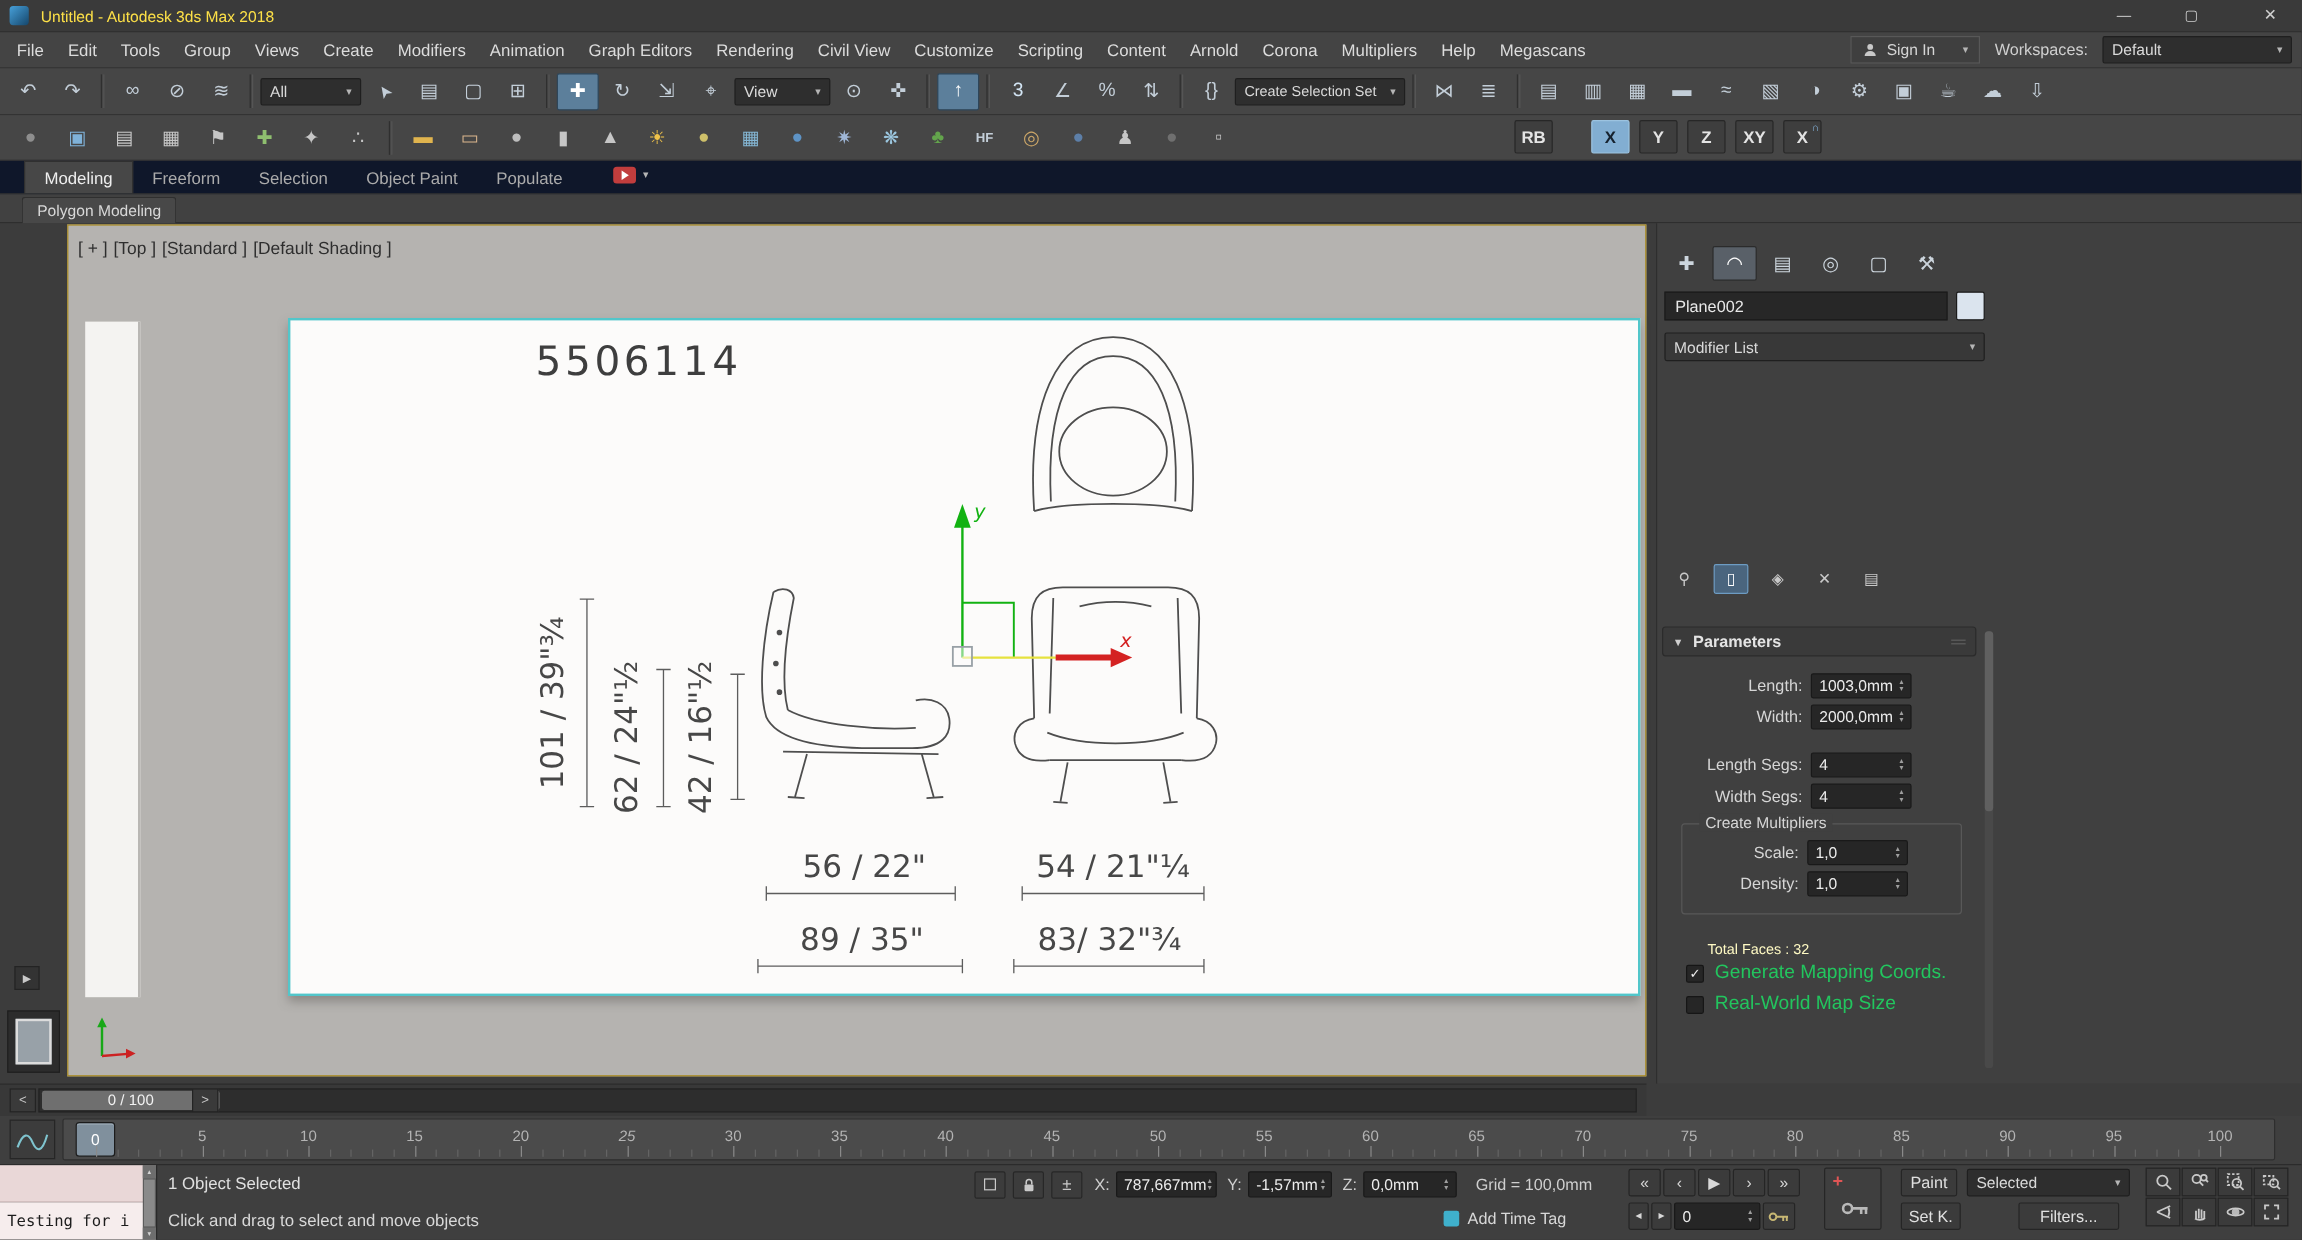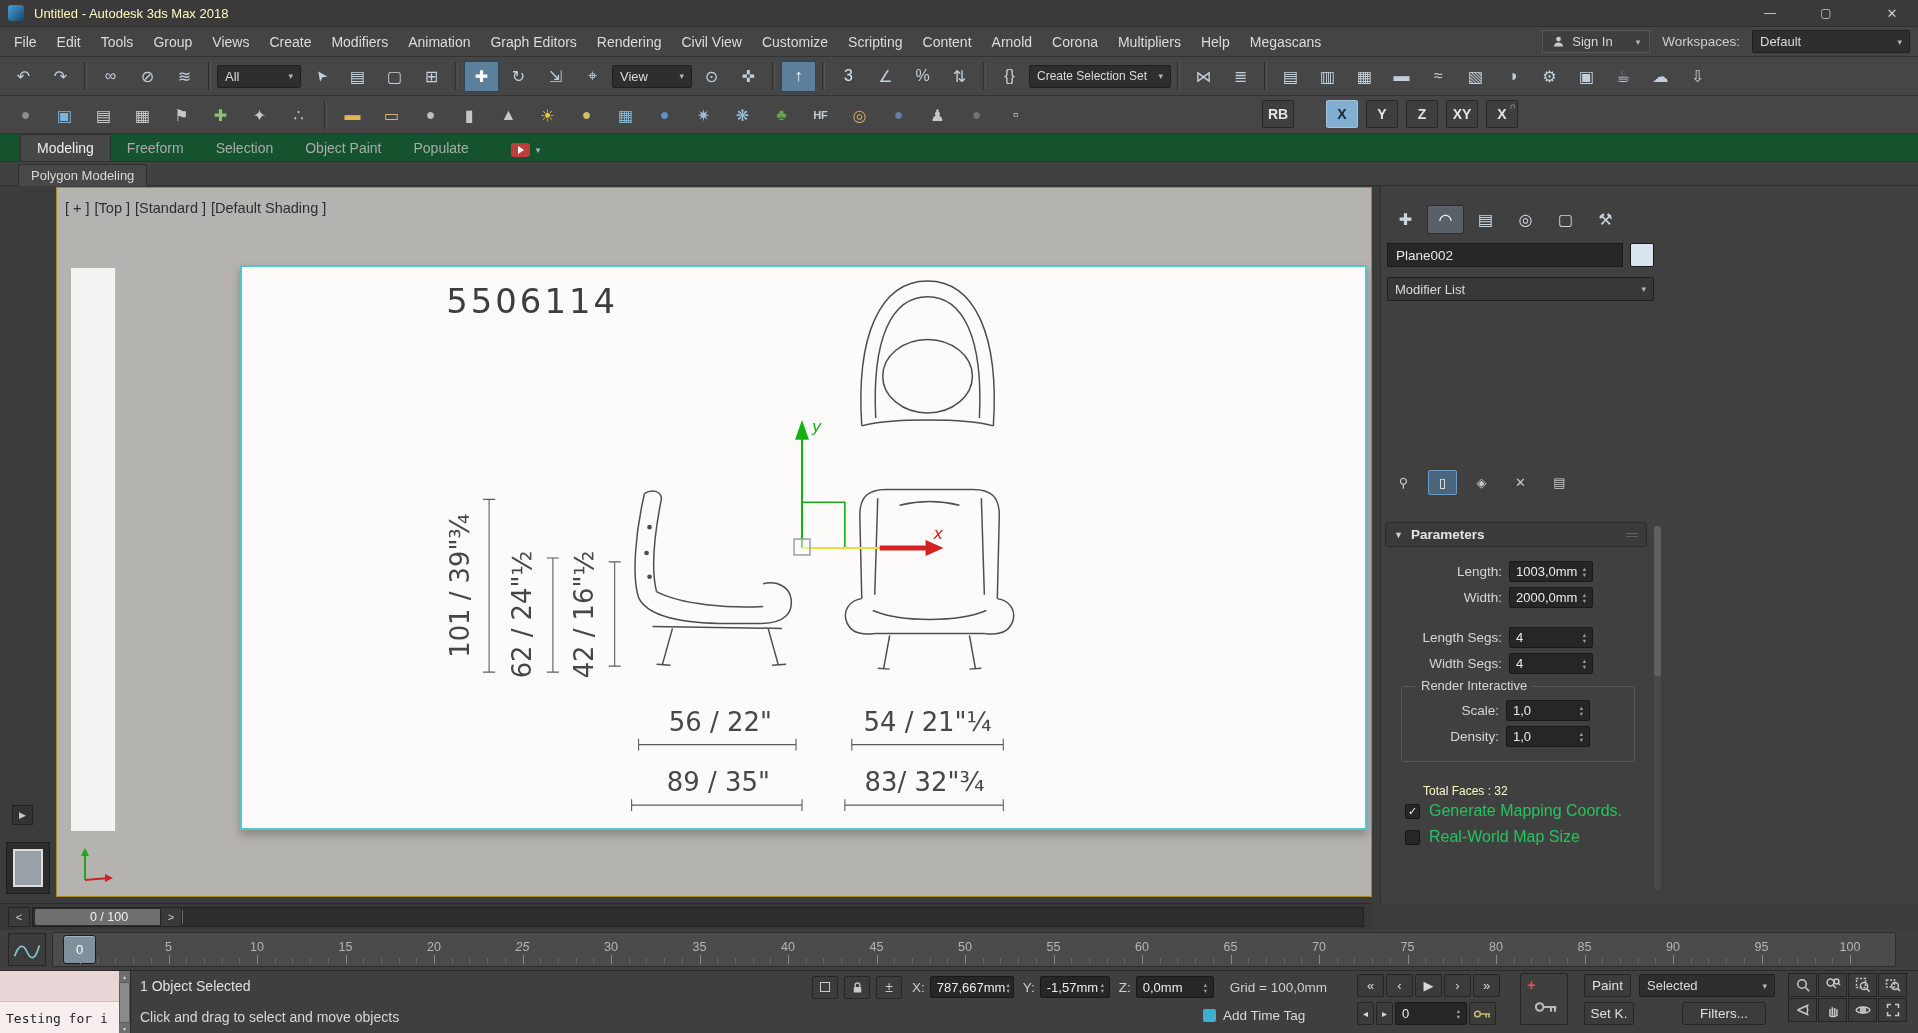--- a/index.html
+++ b/index.html
@@ -3,21 +3,21 @@
 <meta charset="utf-8">
 <style>
   * { margin:0; padding:0; box-sizing:border-box; }
   html,body { width:1918px; height:1033px; overflow:hidden; background:#3c3c3c;
     font-family:"Liberation Sans","DejaVu Sans",sans-serif; }
   #app { position:relative; width:1918px; height:1033px; background:#3c3c3c; user-select:none; }
 
   
   #titlebar { position:absolute; left:0; top:0; width:100%; height:27px; background:#3a3a3a; border-bottom:1px solid #2e2e2e; }
   .app-logo { position:absolute; left:8px; top:5px; width:16px; height:16px; border-radius:3px; background:linear-gradient(135deg,#47a0d9,#15466b); }
-  #window-title { position:absolute; left:34px; top:6px; font-size:13px; color:#fef9c3;text-align:center; }
+  #window-title { position:absolute; left:34px; top:6px; font-size:13px; color:#fde047;text-align:center; }
   .win-btn { position:absolute; top:2px; width:26px; height:22px; color:#cfcfcf; font-size:12px; display:flex; align-items:center; justify-content:center; cursor:default; }
   #btn-min { left:1757px; } #btn-restore { left:1813px; } #btn-close { left:1879px; font-size:13px; }
 
   
   #menubar { position:absolute; left:0; top:27px; width:100%; height:30px; background:#444444; border-bottom:1px solid #333; display:flex; align-items:center; }
   #menu-items { display:flex; align-items:center; padding-left:4px; }
   .menu-item { padding:6px 10px; font-size:14px; color:#dcdcdc; }
   #menubar-right { position:absolute; right:8px; top:3px; display:flex; align-items:center; gap:12px; }
   #signin { display:flex; align-items:center; gap:7px; border:1px solid #585858; background:#3f3f3f; height:23px; padding:0 9px; width:108px; color:#d6d6d6; font-size:13px; }
   .caret { font-size:9px; color:#b5b5b5; margin-left:auto; }
@@ -38,21 +38,21 @@
   .tb-sep { width:3px; height:28px; border-left:1px solid #2f2f2f; border-right:1px solid #555; margin:0 4px; }
   .tb-combo { height:23px; }
   .combo-label.small { font-size:12px; }
   #axis-cluster { position:absolute; left:1262px; top:4px; display:flex; gap:8px; align-items:center; }
   .axis-btn { min-width:32px; height:28px; background:#3e3e3e; border:1px solid #272727; color:#e4e4e4; font-weight:bold; font-size:14px; display:flex; align-items:center; justify-content:center; border-radius:2px; position:relative; padding:0 4px; }
   .axis-btn.rb { margin-right:24px; }
   .axis-btn.active { background:#82aed2; color:#16222e; border-color:#9cc3e0; }
   .axis-btn .magnet { position:absolute; right:1px; top:0px; font-size:9px; color:#86b7e0; }
 
   
-  #ribbon-tabs { position:absolute; left:0; top:134px; width:100%; height:28px; background:#14532d; border-bottom:1px solid #323232; display:flex; align-items:flex-end; }
+  #ribbon-tabs { position:absolute; left:0; top:134px; width:100%; height:28px; background:#0f172a; border-bottom:1px solid #323232; display:flex; align-items:center; }
   #ribbon-tab-items { display:flex; align-items:flex-end; padding-left:20px; }
   .ribbon-tab { padding:5px 16px; font-size:14px; color:#ababab; }
   .ribbon-tab.active { background:#474747; color:#eeeeee; border:1px solid #303030; border-bottom:none; }
   #ribbon-extra { display:flex; align-items:center; gap:6px; margin-left:26px; margin-bottom:4px; }
   .rb-play { width:19px; height:14px; background:#c13d3d; border-radius:3px; position:relative; }
   .rb-play::after { content:""; position:absolute; left:7px; top:3px; border-left:6px solid #fff; border-top:4px solid transparent; border-bottom:4px solid transparent; }
   #ribbon-panel-row { position:absolute; left:0; top:162px; width:100%; height:24px; background:#414141; border-bottom:1px solid #2e2e2e; }
   #polygon-modeling-tab { position:absolute; left:18px; top:2px; padding:3px 12px; background:#484848; border:1px solid #2f2f2f; border-bottom:none; border-radius:3px 3px 0 0; color:#d8d8d8; font-size:13px; }
 
   
@@ -637,21 +637,21 @@
             <div class="spin-field param-field">
               <span class="value">4</span>
               <div class="spinner">
                 <span>▴</span>
                 <span>▾</span>
               </div>
             </div>
           </div>
         </div>
       <div id="cp-group">
-        <span id="cp-group-label">Render Interactive</span>
+        <span id="cp-group-label">Create Multipliers</span>
         <div id="cp-group-rows">
             <div class="param-row">
               <div class="param-label">Scale:</div>
               <div class="spin-field param-field">
                 <span class="value">1,0</span>
                 <div class="spinner">
                   <span>▴</span>
                   <span>▾</span>
                 </div>
               </div>

